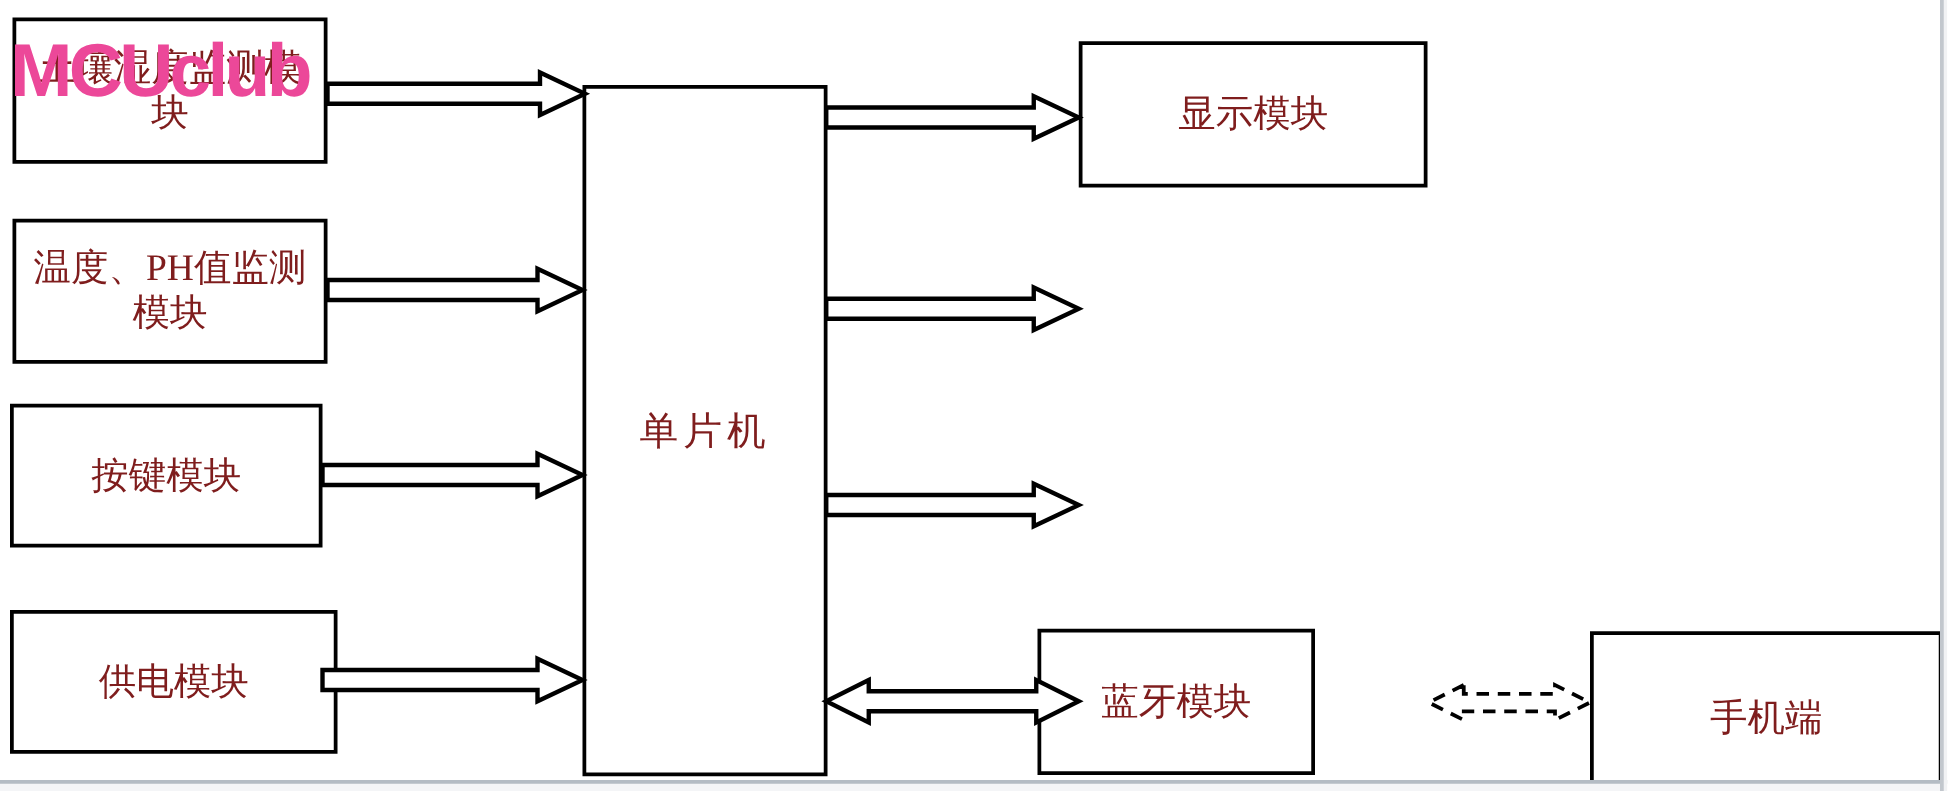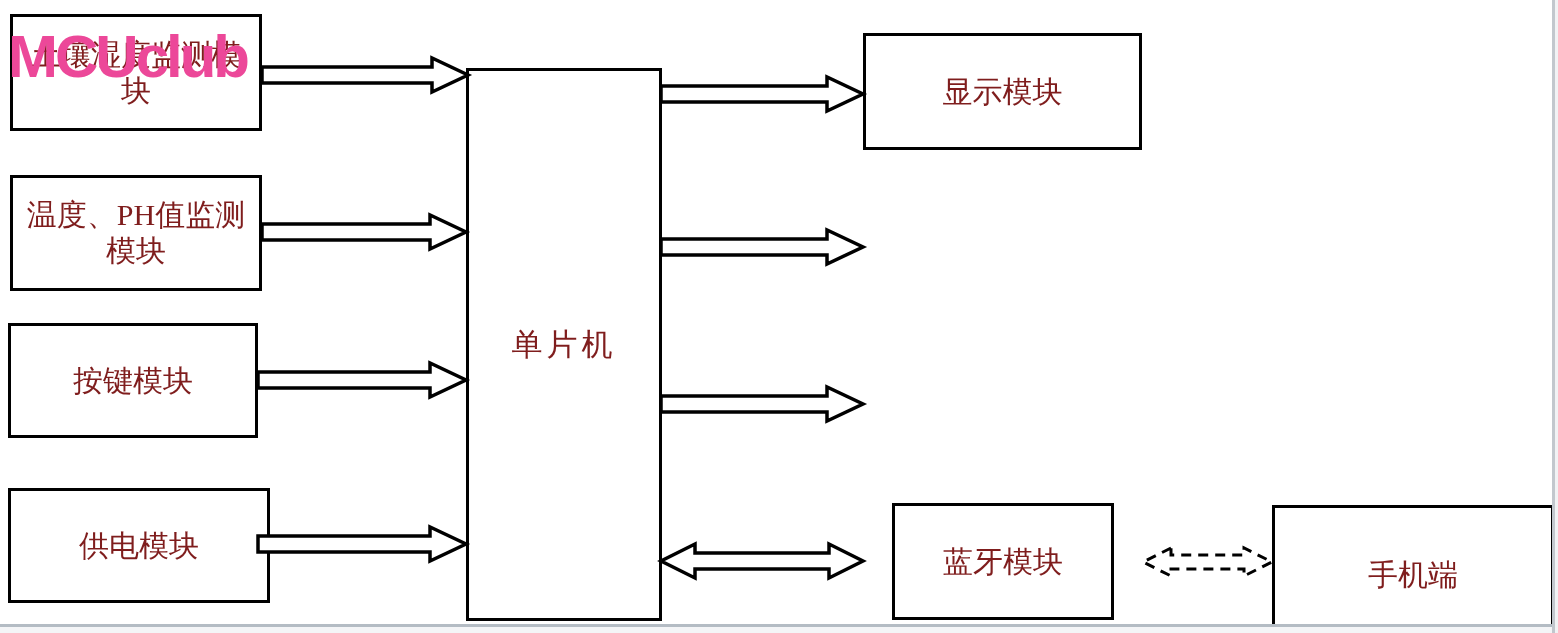--- a/index.html
+++ b/index.html
@@ -95,21 +95,21 @@
   </div>
 
   <div class="box" style="left:863px;top:33px;width:279px;height:117px">
     <div>
       <span class="ln">显示模块</span>
     </div>
   </div>
 
 
 
-  <div class="box" style="left:892px;top:503px;width:222px;height:117px">
+  <div class="box" style="left:830px;top:503px;width:222px;height:117px">
     <div>
       <span class="ln">蓝牙模块</span>
     </div>
   </div>
 
   <div class="box" style="left:1272px;top:505px;width:282px;height:140px">
     <div>
       <span class="ln">手机端</span>
     </div>
   </div>

